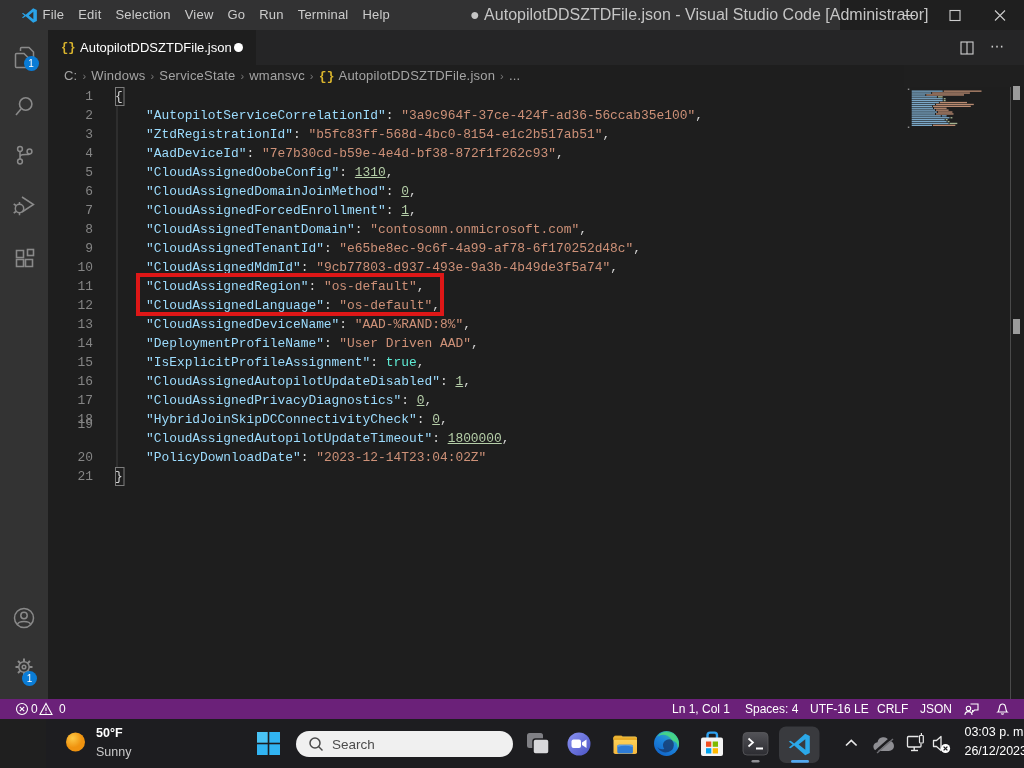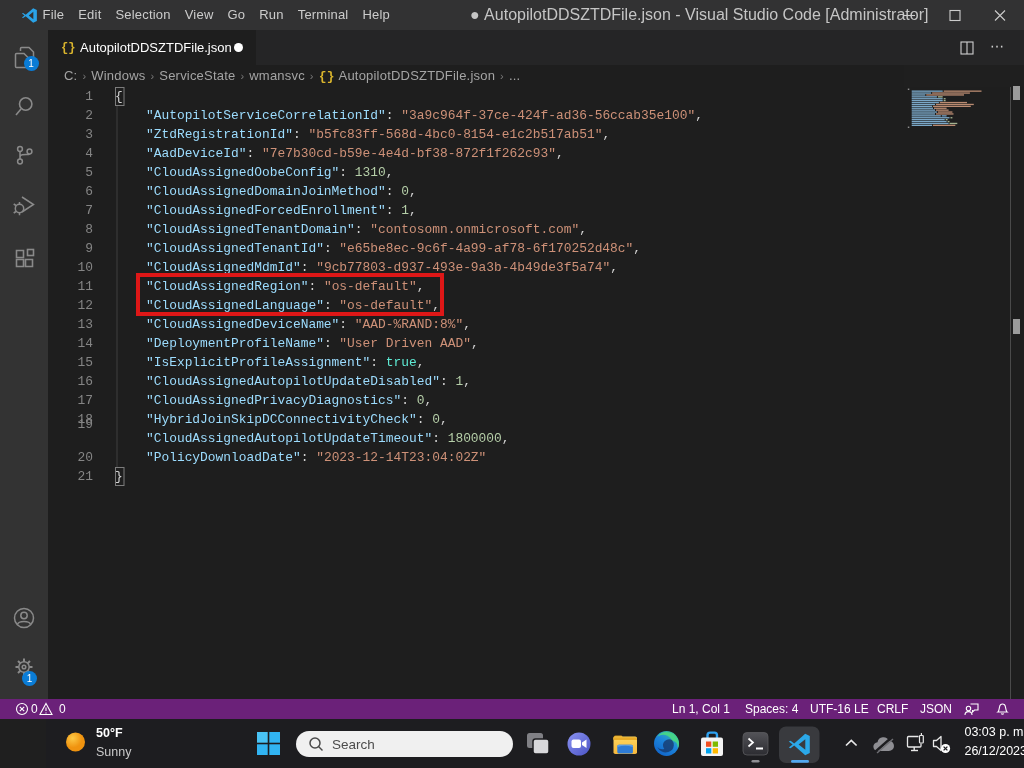--- a/index.html
+++ b/index.html
@@ -1,34 +1,34 @@
 <!DOCTYPE html>
 <html><head><meta charset="utf-8">
 <style>
 * { margin:0; padding:0; box-sizing:border-box; }
 html,body { width:1024px; height:768px; overflow:hidden; background:#1f1f1f; font-family:"Liberation Sans",sans-serif; }
 .abs { position:absolute; }
 
-#titlebar { position:absolute; left:0; top:0; width:1024px; height:30px; background:#323233; color:#cccccc; }
+#titlebar { position:absolute; left:0; top:0; width:840px; height:30px; background:#323233; color:#cccccc; }
 #menus { position:absolute; left:35.5px; top:0; height:30px; line-height:30px; font-size:13px; letter-spacing:0.2px; white-space:nowrap; }
 #menus span { display:inline-block; padding:0 7px; }
 #wtitle { position:absolute; left:470px; top:0; height:30px; line-height:30px; font-size:16px; color:#c5c5c5; white-space:nowrap; }
 
 #actbar { position:absolute; left:0; top:30px; width:48px; height:669px; background:#333333; }
 
 #tabbar { position:absolute; left:48px; top:30px; width:976px; height:35px; background:#252526; }
 #tab1 { position:absolute; left:0; top:0; width:208px; height:35px; background:#1e1e1e; color:#ffffff; font-size:13px; line-height:35px; }
 
 #crumbs { position:absolute; left:48px; top:65px; width:856px; height:22px; background:#1e1e1e; color:#a4a4a4; font-size:13px; letter-spacing:0.2px; line-height:22px; white-space:nowrap; }
 #crumbs .sep { color:#7a7a7a; padding:0 5px; font-size:11px; }
 
 #editor { position:absolute; left:48px; top:87px; width:976px; height:612px; background:#1e1e1e; }
 .ln { position:absolute; left:0; width:45px; height:19px; line-height:19px; text-align:right; color:#858585; font:12.9px/19px "Liberation Mono",monospace; }
 .cl { position:absolute; left:67px; height:19px; white-space:pre; font:12.9px/19px "Liberation Mono",monospace; color:#d4d4d4; }
-.ke { color:#9cdcfe; } .st { color:#ce9178; } .nu { color:#b5cea8; } .bo { color:#5eead4; } .pu { color:#d4d4d4; }
+.ke { color:#9cdcfe; } .st { color:#ce9178; } .nu { color:#b5cea8;text-decoration:underline; } .bo { color:#5eead4; } .pu { color:#d4d4d4; }
 #redbox { position:absolute; left:88px; top:186px; width:308px; height:43px; border:4px solid #de1717; }
 
 #status { position:absolute; left:0; top:699px; width:1024px; height:20px; background:#6b2179; color:#ffffff; font-size:12px; }
 #status .it { position:absolute; top:0; height:20px; line-height:20px; white-space:nowrap; }
 
 #taskbar { position:absolute; left:0; top:719px; width:1024px; height:49px; background:#1d1d20; color:#ffffff;margin-left:46px; }
 </style></head>
 <body>
 
 <div id="titlebar">

